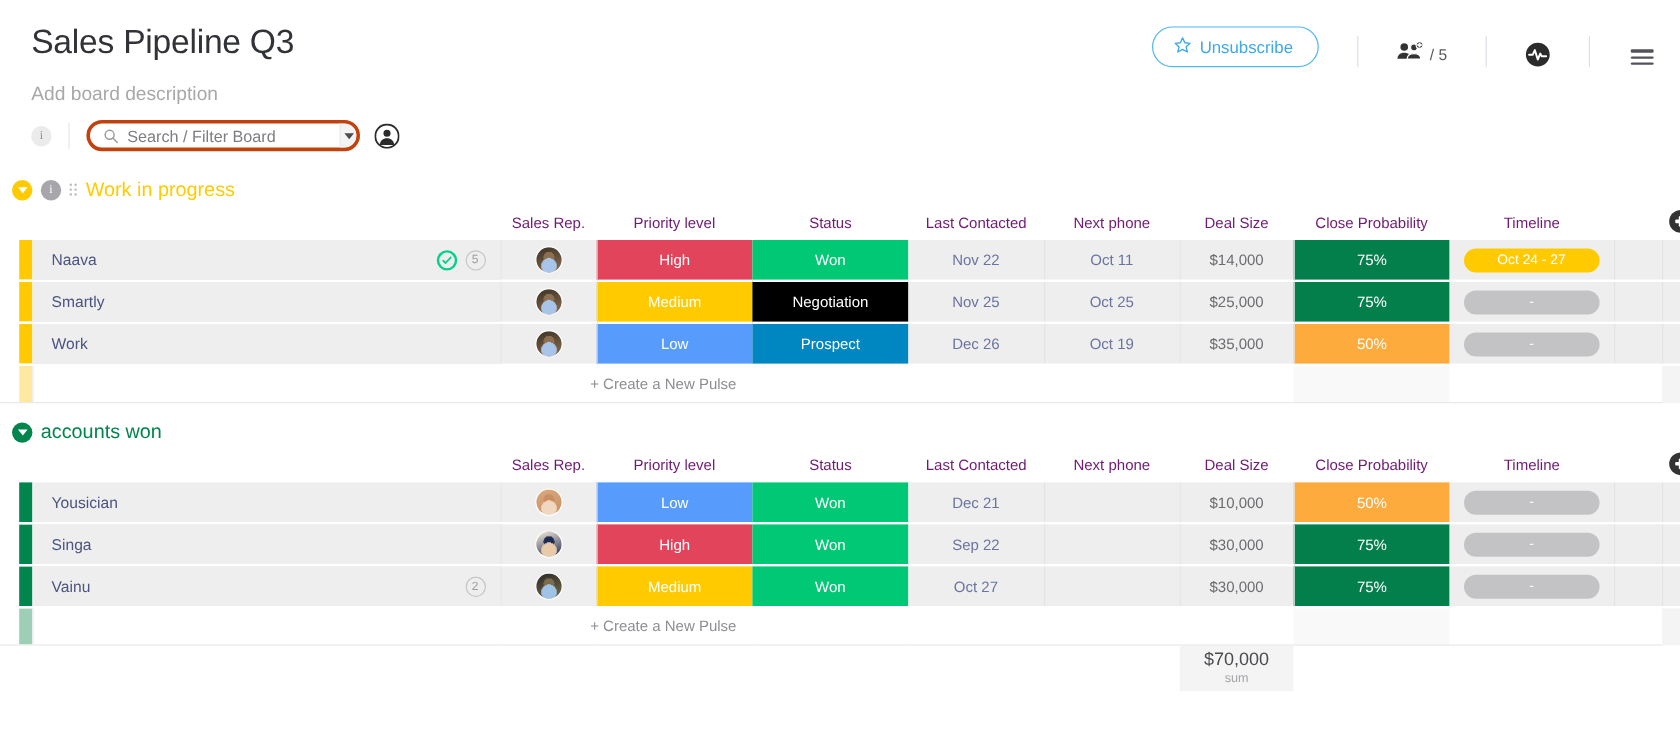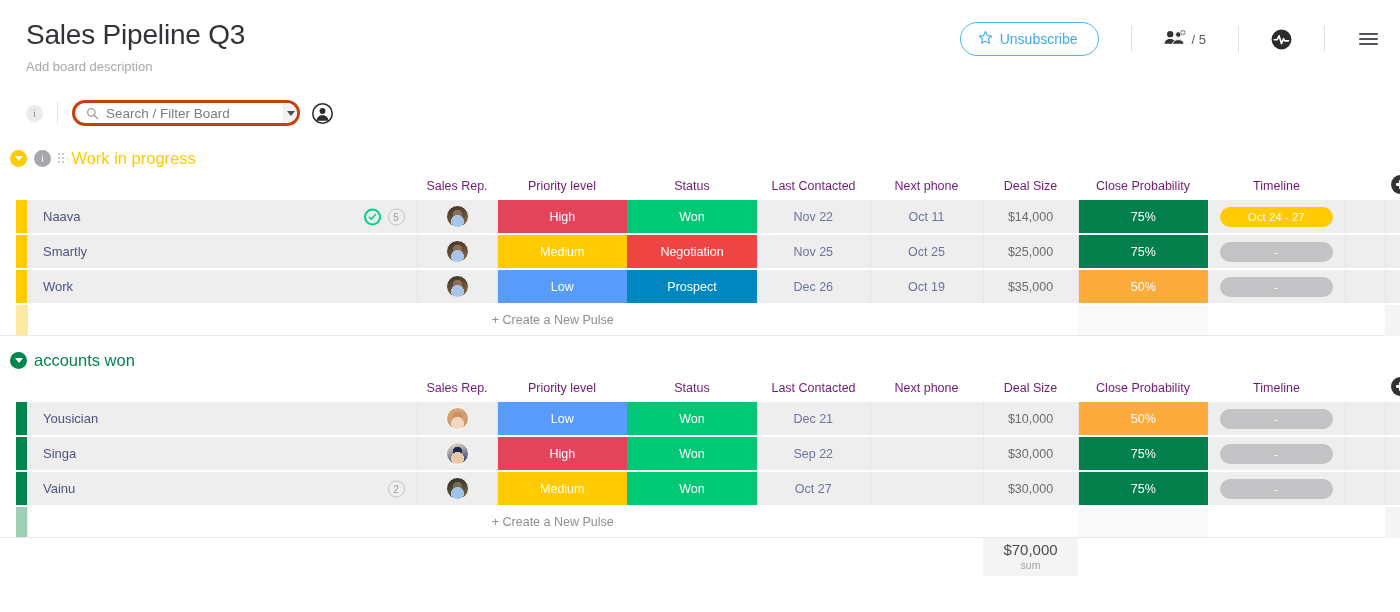--- a/index.html
+++ b/index.html
@@ -20,30 +20,30 @@
   }
   .board-title {
     font-size: 28px;
     font-weight: 400;
     color: #323338;
     letter-spacing: -0.2px;
     margin: 0;
     line-height: 34px;
   }
   .board-desc {
-    font-size: 13px;
+    font-size: 16px;
     color: #a8a8aa;
-    margin-top: 7px;
+    margin-top: 19px;
     line-height: 15px;
   }
   .header-right {
     position: absolute;
     top: 22px; right: 20px;
     display: flex;
-    align-items: center;
+    align-items: flex-end;
     gap: 16px;
   }
   .subscribe-btn {
     display: flex; align-items: center; gap: 7px;
     border: 1px solid #4eb8f0;
     border-radius: 18px;
     color: #3ea9e8;
     font-size: 14px;
     padding: 7px 20px 7px 17px;
     background: #fff;
@@ -492,21 +492,21 @@
       <td class="cell-name">
         <span>Smartly</span>
         <span class="name-badges"></span></td>
       <td>
         <span class="avatar" style="background:
       radial-gradient(circle at 50% 74%, #a8c4e8 0 34%, transparent 35%),
       radial-gradient(circle at 50% 40%, #8c6f4e 0 27%, transparent 28%),
       linear-gradient(160deg, #3c3126 0%, #8c6f4e 100%);"></span></td>
       <td class="color-cell" style="background:#ffcb00">
         <span>Medium</span></td>
-      <td class="color-cell" style="background:#ef4444">
+      <td class="color-cell" style="background:#000000">
         <span>Negotiation</span></td>
       <td class="date-cell">Nov 25</td>
       <td class="date-cell">Oct 25</td>
       <td class="money-cell">$25,000</td>
       <td class="color-cell" style="background:#037f4c">
         <span>75%</span></td>
       <td class="timeline-cell">
         <span class="tl-pill tl-empty" style="">-</span></td>
       <td class="blank-cell"></td>
       <td class="edge-cell"></td>

